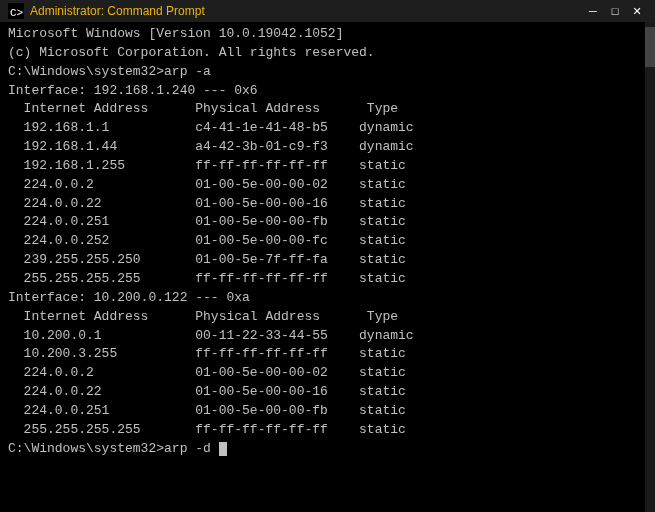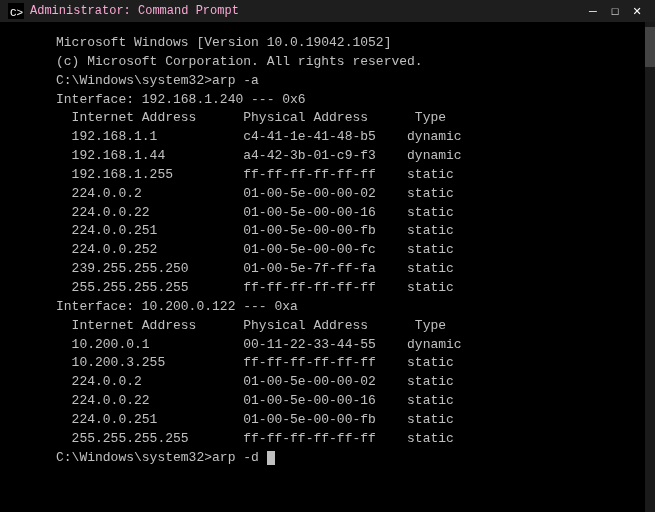--- a/index.html
+++ b/index.html
@@ -27,48 +27,47 @@
       gap: 6px;
     }
     .title-bar-icon {
       width: 16px;
       height: 16px;
       display: flex;
       align-items: center;
       justify-content: center;
     }
     .title-bar-title {
-      color: #f9a8d4;
+      color: #eab308;
       font-size: 12px;
-      font-family: Liberation Mono, monospace;
+      font-family: Liberation Sans, sans-serif;
     }
     .title-bar-controls {
       display: flex;
       gap: 2px;
     }
     .title-bar-btn {
       width: 20px;
       height: 18px;
       display: flex;
       align-items: center;
       justify-content: center;
       color: #fff;
       font-size: 11px;
       cursor: pointer;
       font-family: 'Segoe UI', Arial, sans-serif;
     }
     .console {
       background: #000000;
-      padding: 12px 8px;
+      padding: 3px 8px;
       height: calc(512px - 22px);
       overflow: hidden;
       white-space: pre;
       line-height: 1.45;
       color: #c0c0c0;
-      margin-left: 48px;
     }
     .cursor {
       display: inline-block;
       width: 8px;
       height: 14px;
       background: #c0c0c0;
       vertical-align: text-bottom;
       animation: blink 1s step-end infinite;
     }
     @keyframes blink {

